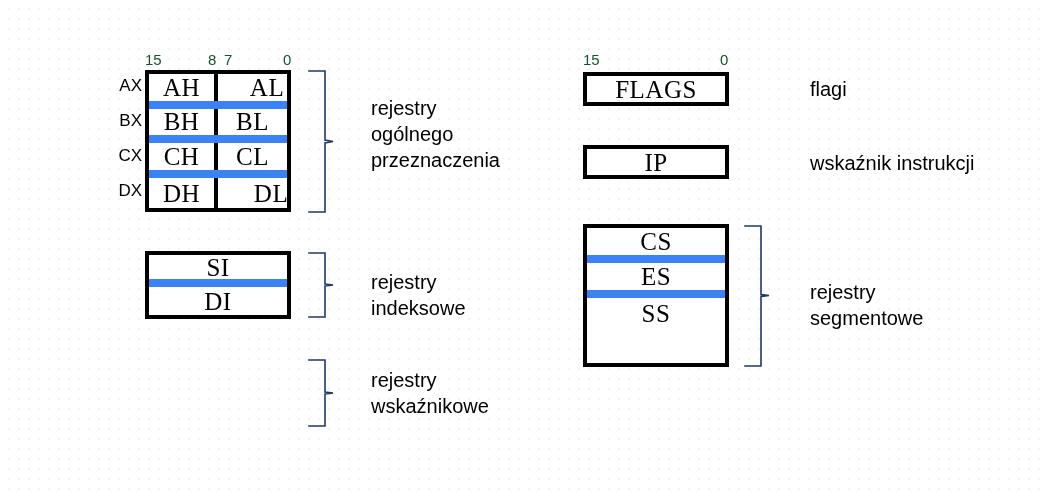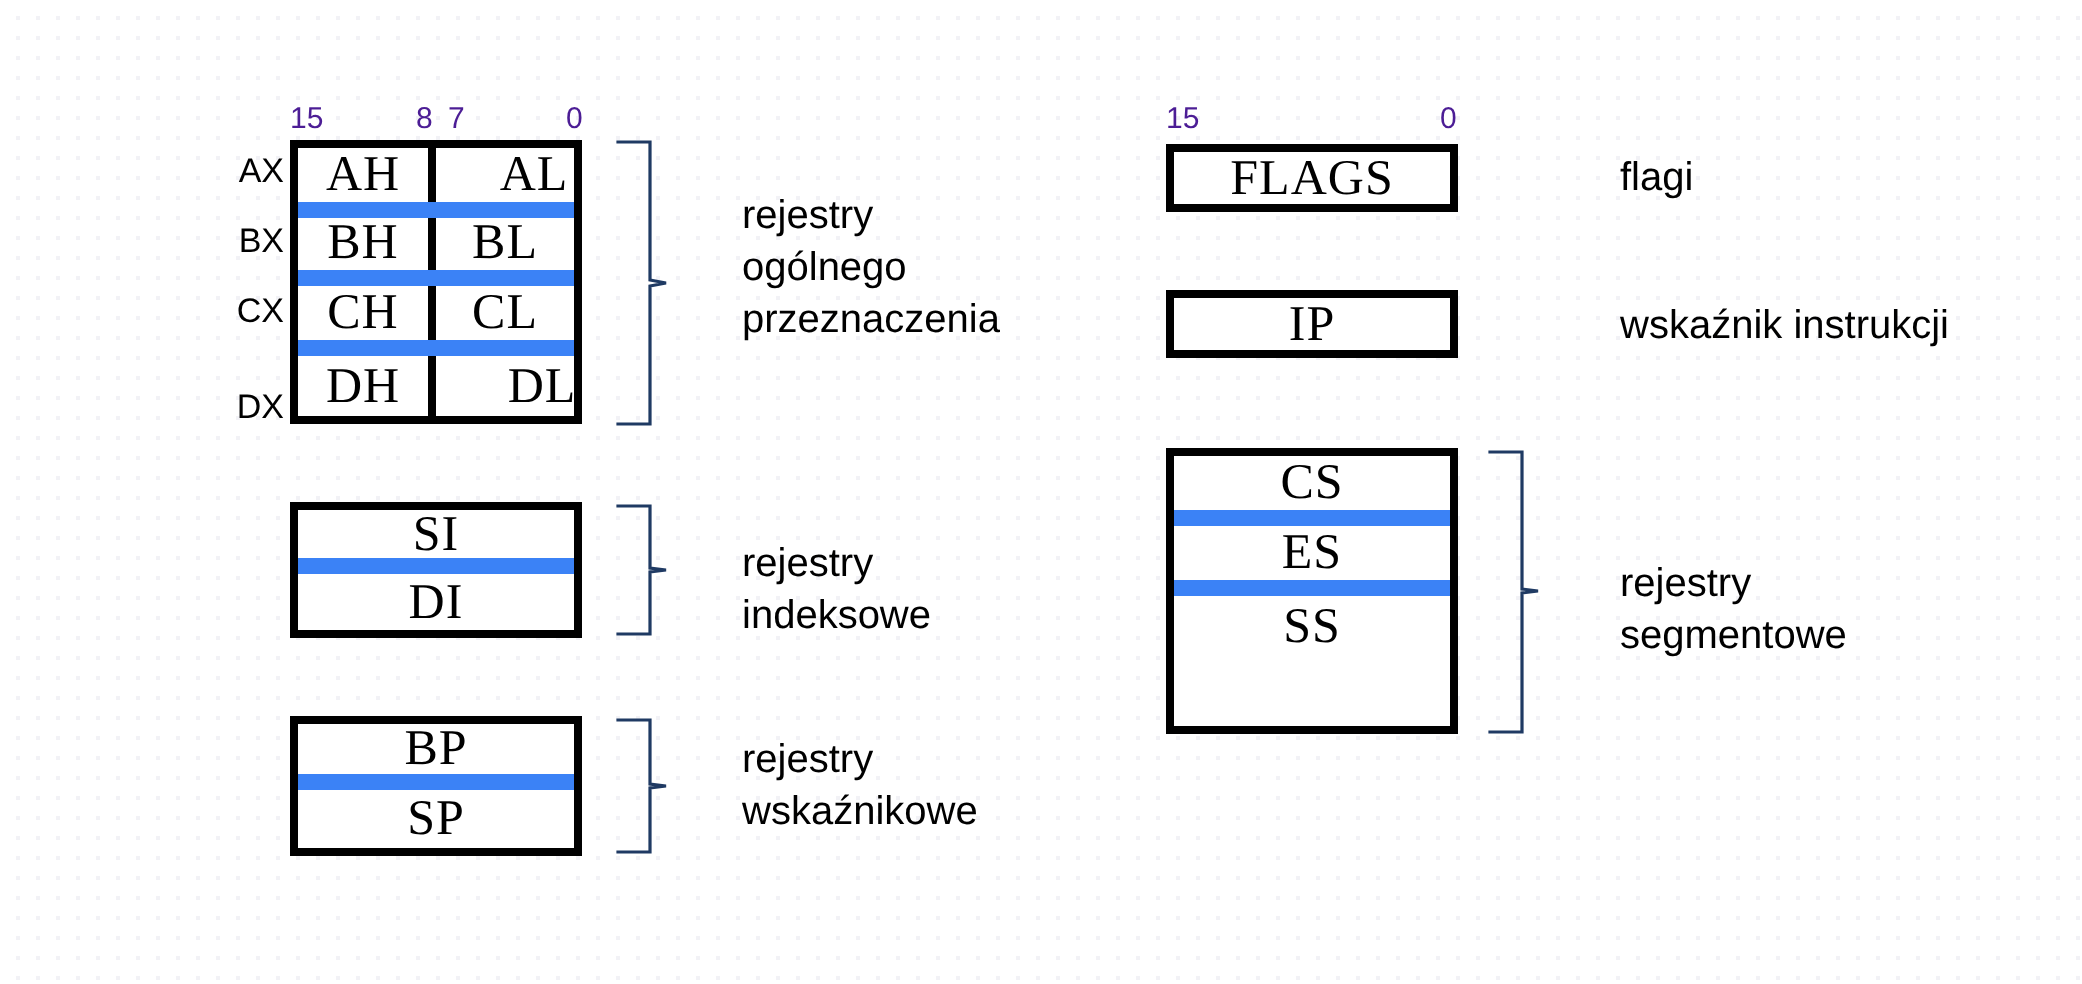--- a/index.html
+++ b/index.html
@@ -62,21 +62,21 @@
     text-align: right;
     width: 50px;
   }
 
   
   .bit-num {
     position: absolute;
     font-family: "Liberation Sans", sans-serif;
     font-size: 15px;
     line-height: 1;
-    color: #4c1d95;
+    color: #14532d;
   }
 
   
   .caption {
     position: absolute;
     font-family: "Liberation Sans", sans-serif;
     font-size: 20px;
     line-height: 26px;
     color: #000000;
     white-space: pre-line;
@@ -99,21 +99,21 @@
 <div id="canvas">
 
   <div class="bit-num" style="left:145px; top:52px;">15</div>
   <div class="bit-num" style="left:208px; top:52px;">8</div>
   <div class="bit-num" style="left:224px; top:52px;">7</div>
   <div class="bit-num" style="left:283px; top:52px;">0</div>
 
   <div class="row-label" style="left:92px; top:77px;">AX</div>
   <div class="row-label" style="left:92px; top:112px;">BX</div>
   <div class="row-label" style="left:92px; top:147px;">CX</div>
-  <div class="row-label" style="left:92px; top:195px;">DX</div>
+  <div class="row-label" style="left:92px; top:182px;">DX</div>
 
   <div class="reg-block" style="left:145px; top:70px; width:146px; height:142px;">
     <div class="reg-row" style="height:34.5px;">
       <div class="reg-cell split-left" style="width:69px; height:100%;">AH</div>
       <div class="reg-cell" style="width:69px; height:100%;padding-left:29px;">AL</div>
     </div>
     <div class="reg-row" style="height:34.5px;">
       <div class="reg-cell split-left" style="width:69px; height:100%;">BH</div>
       <div class="reg-cell" style="width:69px; height:100%;">BL</div>
     </div>
@@ -148,28 +148,20 @@
 
   <div class="brace" style="left:308px; top:252px;">
     <svg width="34" height="66" viewBox="0 0 34 66">
       <path d="M 1 1 L 17 1 L 17 32 L 25 33 L 17 34 L 17 65 L 1 65"></path>
     </svg>
   </div>
 
   <div class="caption" style="left:371px; top:269px;">rejestry
 indeksowe</div>
 
-  <div class="reg-block" style="left:145px; top:358px; width:146px; height:70px;">
-    <div class="reg-row" style="height:33px;">
-      <div class="reg-cell" style="width:100%; height:100%;">BP</div>
-    </div>
-    <div class="reg-row" style="height:29px;">
-      <div class="reg-cell" style="width:100%; height:100%;">SP</div>
-    </div>
-  </div>
 
   <div class="brace" style="left:308px; top:359px;">
     <svg width="34" height="68" viewBox="0 0 34 68">
       <path d="M 1 1 L 17 1 L 17 33 L 25 34 L 17 35 L 17 67 L 1 67"></path>
     </svg>
   </div>
 
   <div class="caption" style="left:371px; top:367px;">rejestry
 wskaźnikowe</div>
 

